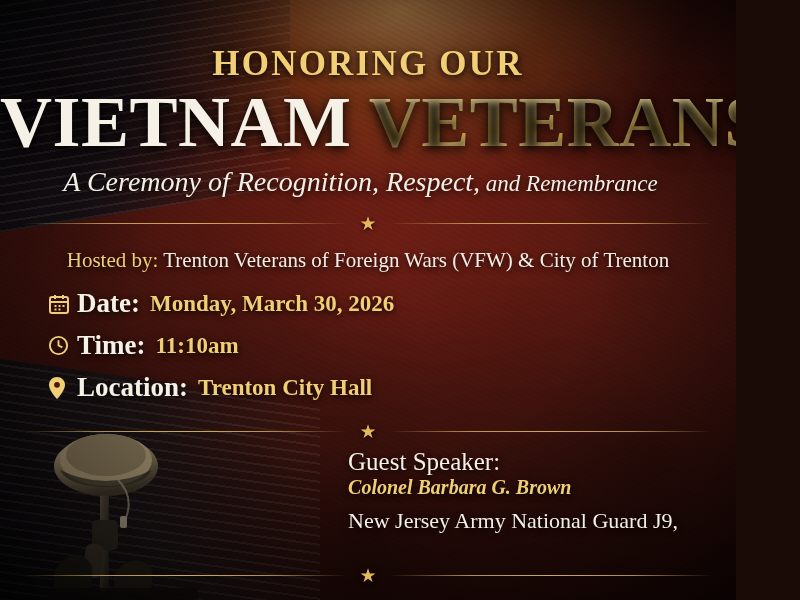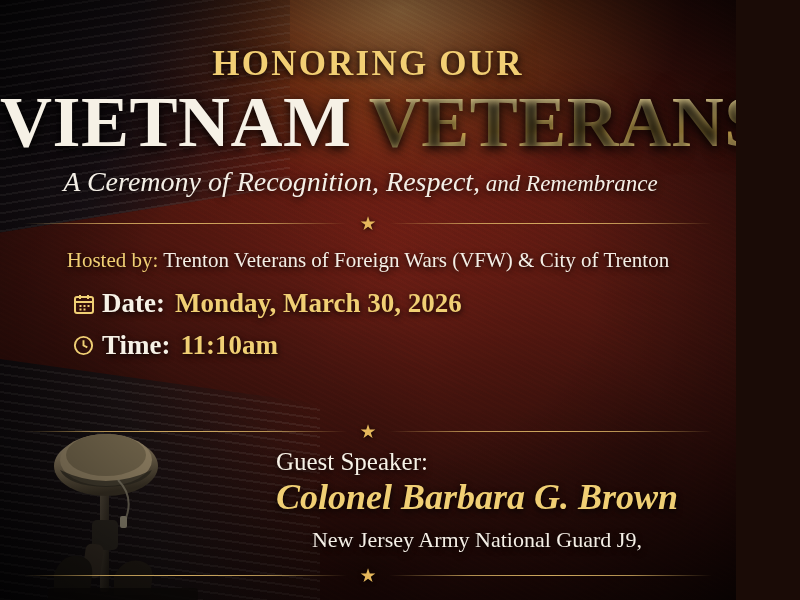--- a/index.html
+++ b/index.html
@@ -205,21 +205,21 @@
     text-align: center;
     font-size: 21px;
     color: #f4efe6;
     text-shadow: 0 2px 6px rgba(0,0,0,0.9);
   }
   .hosted .lead { color: #f0cf74; }
 
   .details {
     position: absolute;
     top: 288px;
-    left: 72px;
+    left: 47px;
   }
   .detail-row {
     display: flex;
     align-items: center;
     margin-bottom: 11px;
     text-shadow: 0 2px 6px rgba(0,0,0,0.9);
   }
   .detail-row .ico {
     width: 30px;
     display: flex;
@@ -228,21 +228,21 @@
     color: #f0cf74;
     flex: 0 0 30px;
   }
   .detail-row .label {
     font-size: 27px;
     font-weight: bold;
     color: #f6f1e6;
     margin-right: 10px;
   }
   .detail-row .value {
-    font-size: 27px;
+    font-size: 23px;
     font-weight: bold;
     color: #f0cf74;
   }
 
   .speaker-block {
     position: absolute;
     top: 448px;
     right: 58px;
     text-align: left;
     text-shadow: 0 2px 6px rgba(0,0,0,0.9);
@@ -252,21 +252,21 @@
     align-items: baseline;
     justify-content: flex-end;
     flex-direction: column;
   }
   .speaker-label {
     font-size: 25px;
     color: #f6f1e6;
     margin-right: 12px;
   }
   .speaker-name {
-    font-size: 36px;
+    font-size: 20px;
     font-weight: bold;
     font-style: italic;
     color: #f0cf74;
   }
   .speaker-org {
     margin-top: 8px;
     text-align: left;
     padding-left: 0;
     font-size: 22px;
     color: #f4efe6;
@@ -406,20 +406,30 @@
         <span class="ico">
           <svg width="23" height="23" viewBox="0 0 24 24" fill="none" stroke="#f0cf74" stroke-width="2">
             <circle cx="12" cy="12" r="9"></circle>
             <polyline points="12,6.5 12,12 16,14"></polyline>
           </svg>
         </span>
         <span class="label">Time:</span>
         <span class="value">11:10am</span>
       </div>
 
+      <div class="detail-row">
+        <span class="ico">
+          <svg width="20" height="24" viewBox="0 0 20 24" fill="#f0cf74">
+            <path d="M10 1 C5.6 1 2 4.5 2 8.9 C2 14.6 10 23 10 23 C10 23 18 14.6 18 8.9 C18 4.5 14.4 1 10 1 Z"></path>
+            <circle cx="10" cy="8.8" r="2.9" fill="#4d150f"></circle>
+          </svg>
+        </span>
+        <span class="label">Location:</span>
+        <span class="value">Trenton City Hall</span>
+      </div>
 
     </div>
 
     <div class="divider" id="divider-2">
       <span class="line"></span>
       <span class="star">★</span>
       <span class="line"></span>
     </div>
 
     <div class="speaker-block">

